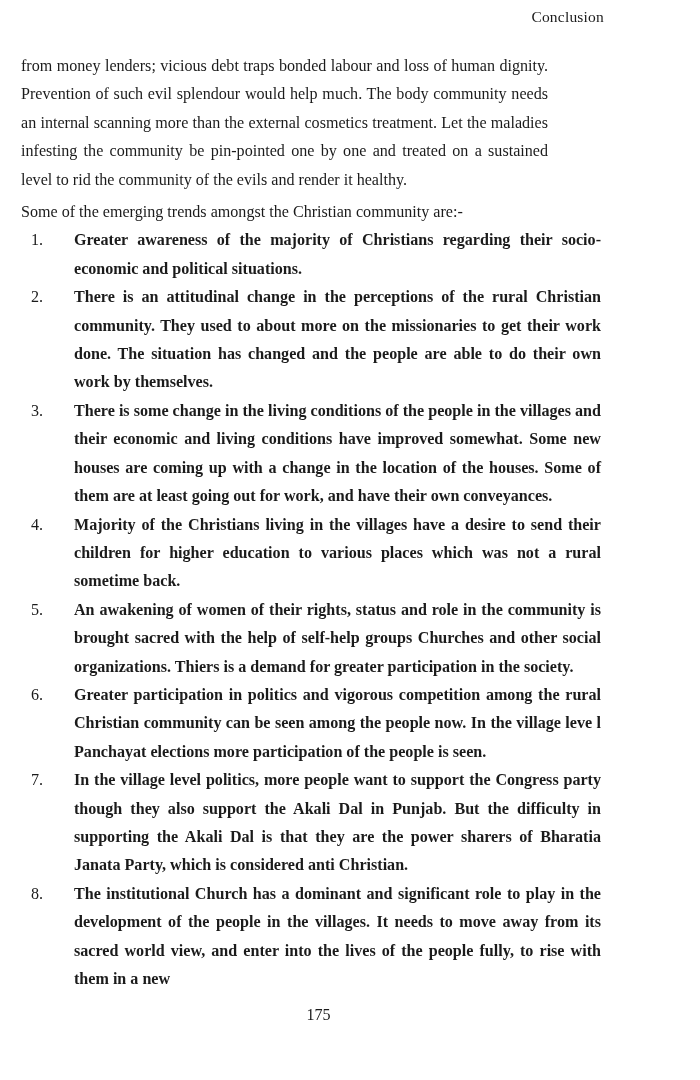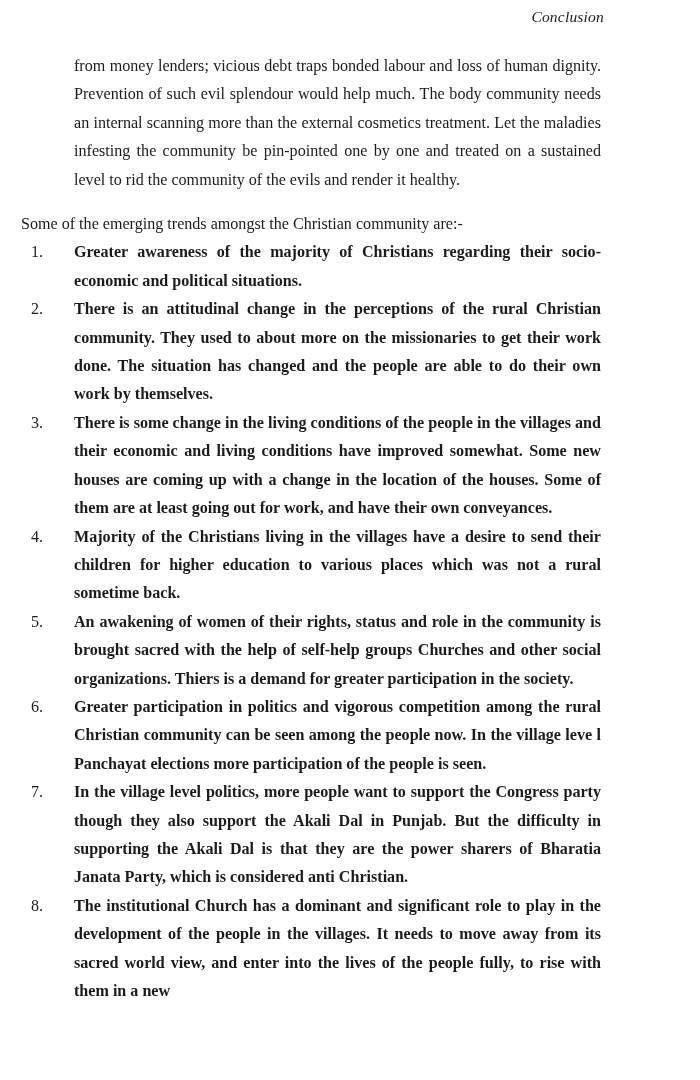--- a/index.html
+++ b/index.html
@@ -26,21 +26,20 @@
     background: #ffffff;
   }
 
   
   .running-header {
     position: absolute;
     top: 8px;
     left: 0;
     width: 604px;
     text-align: right;
-    font-style: italic;
     font-size: 15.5px;
     letter-spacing: 0.2px;
     color: #1b1b1b;
     white-space: nowrap;
   }
 
   
   .body-area {
     position: absolute;
     top: 52px;
@@ -52,26 +51,25 @@
     margin: 0;
     font-size: 16.1px;
     line-height: 28.4px;
     text-align: justify;
     text-justify: inter-word;
     color: #1b1b1b;
   }
 
   
   p.opening {
-    margin-left: 53px;   
     width: 527px;        
   }
 
   p.lead-in {
-    margin-top: 16px;
+    margin-top: 4px;
     text-align: left;
     white-space: nowrap;
   }
 
   
   ol.trend-list {
     margin: 0;
     padding: 0;
     list-style: none;
   }
@@ -164,14 +162,15 @@
       </li>
 
       <li class="trend-item">
         <span class="marker">8.</span>
         <span class="item-text">The institutional Church has a dominant and significant role to play in the development of the people in the villages. It needs to move away from its sacred world view, and enter into the lives of the people fully, to rise with them in a new</span>
       </li>
 
     </ol>
   </div>
 
+  <div class="folio">175</div>
 
 </div>
 
 </body></html>

